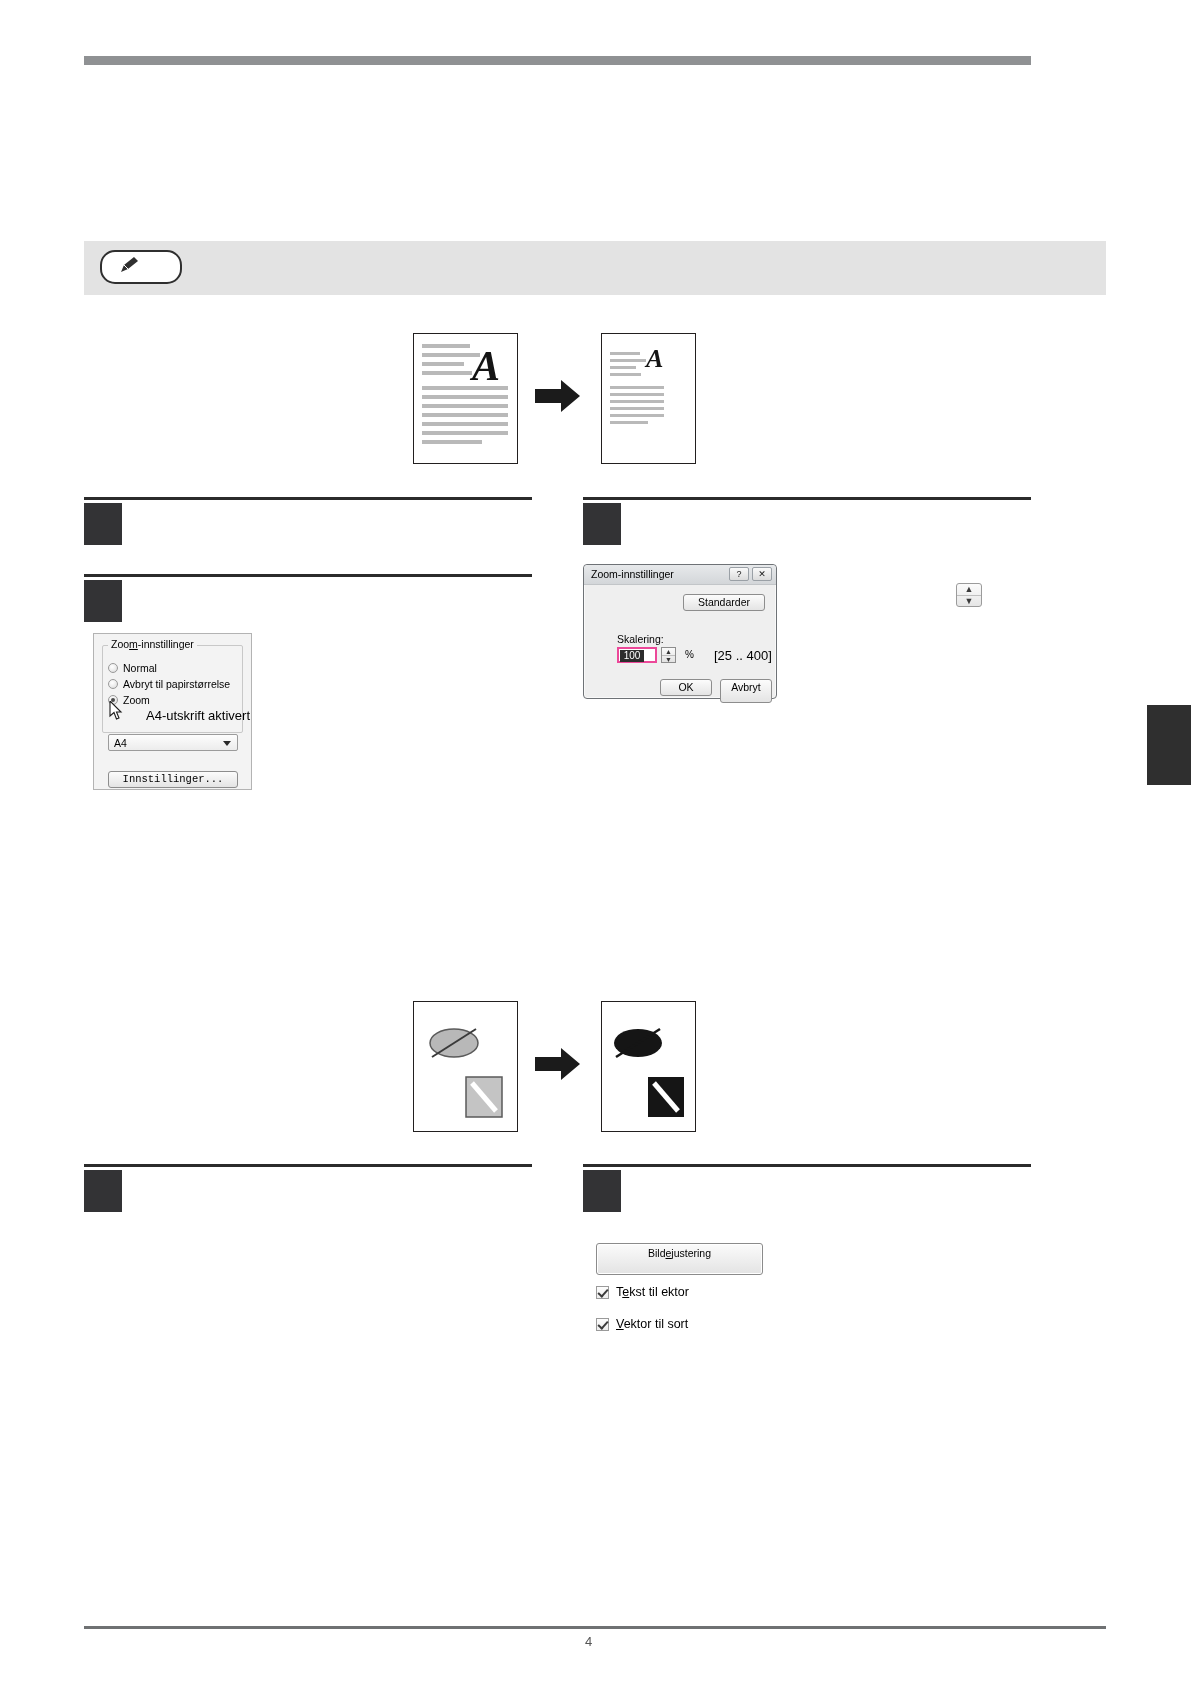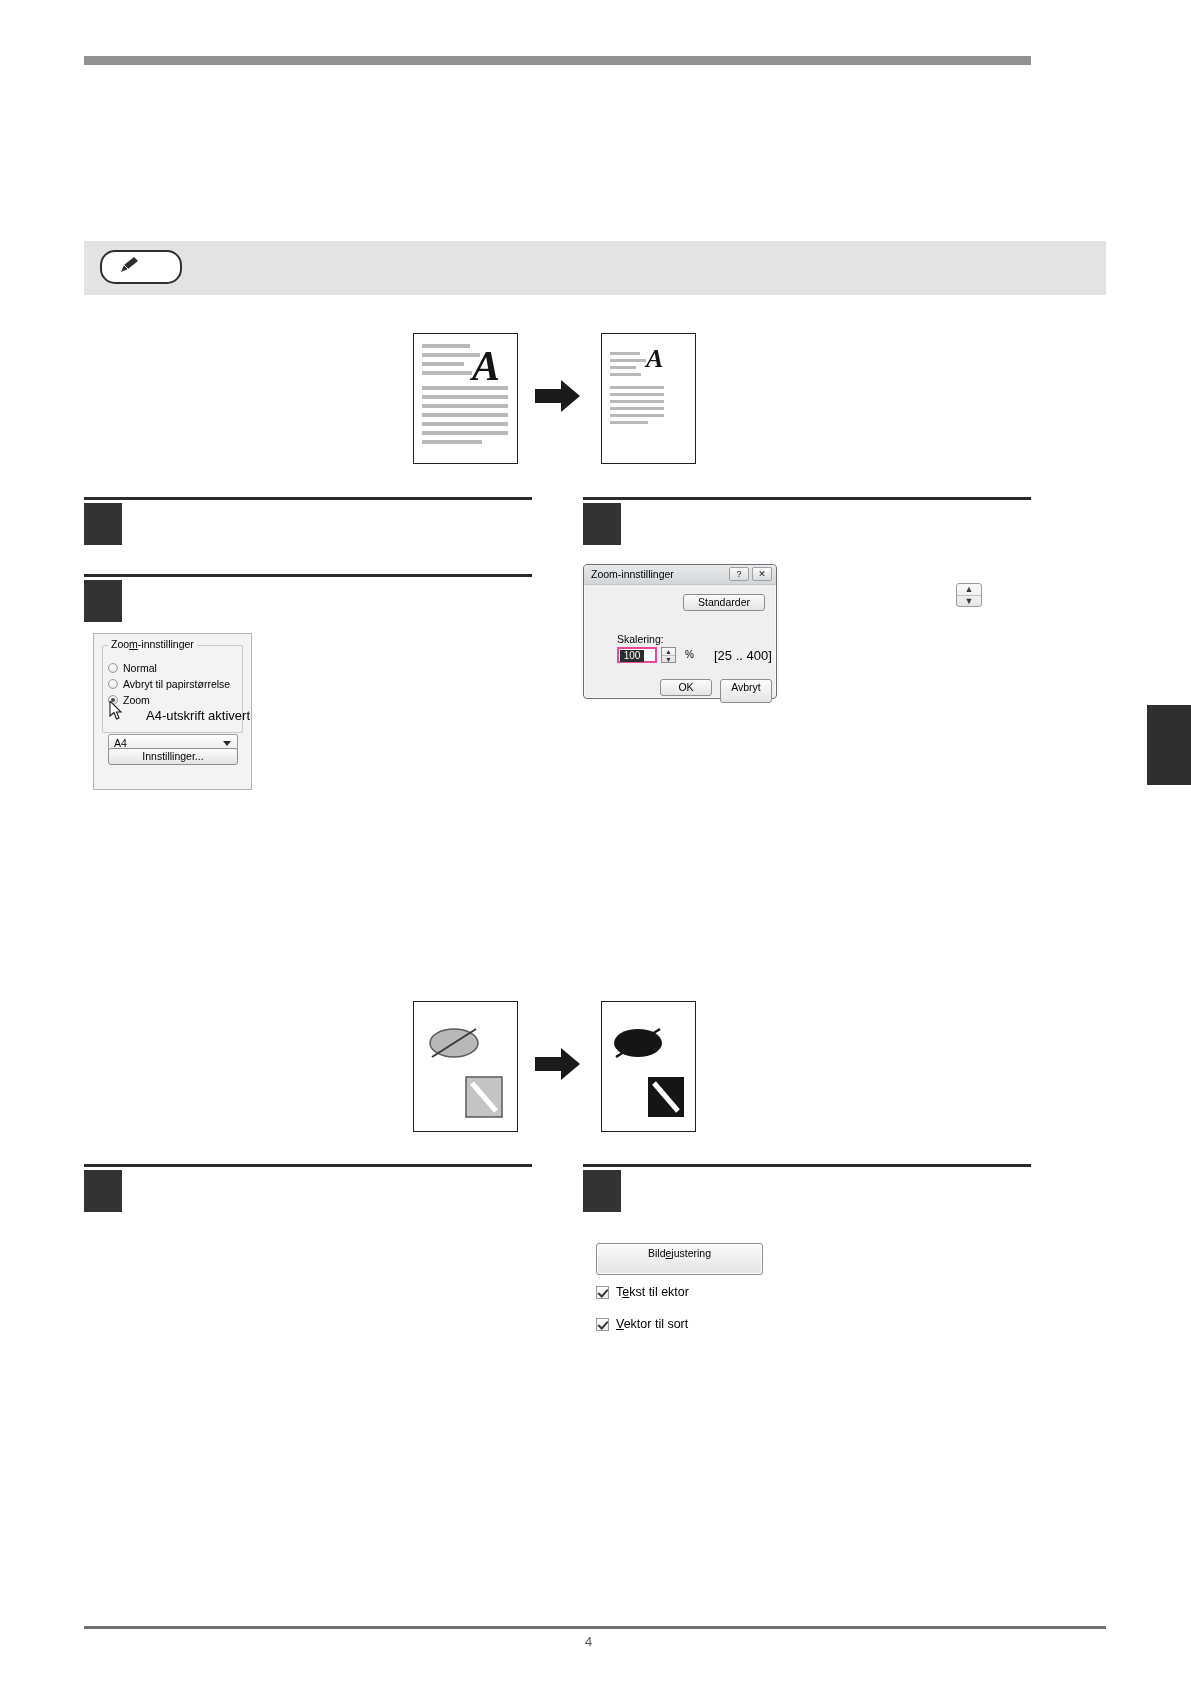--- a/index.html
+++ b/index.html
@@ -308,21 +308,21 @@
     <path d="M1 0 L1 15 L5 11.5 L7.5 18 L10 17 L7.5 11 L12 11 Z" fill="#ffffff" stroke="#1c1c1c" stroke-width="1.1"></path>
   </svg>
 
   <div class="plain-row" style="top:76px;">A4-utskrift aktivert</div>
 
   <div class="combo" style="top:100px;">
     <span class="cval">A4</span>
     <span class="carr"></span>
   </div>
 
-  <div class="btn btn-settings" style="top:114px;">Innstillinger...</div>
+  <div class="btn btn-settings" style="top:137px;font-family:Liberation Mono, monospace;">Innstillinger...</div>
 </div>
 
 <div class="win dlg">
   <div class="dlg-title">
     <span class="dlg-title-text">Zoom-innstillinger</span>
     <span class="titlebtn" style="right:27px;">?</span>
     <span class="titlebtn" style="right:4px;">✕</span>
   </div>
   <div class="dlg-body">
     <div class="btn btn-std">Standarder</div>

